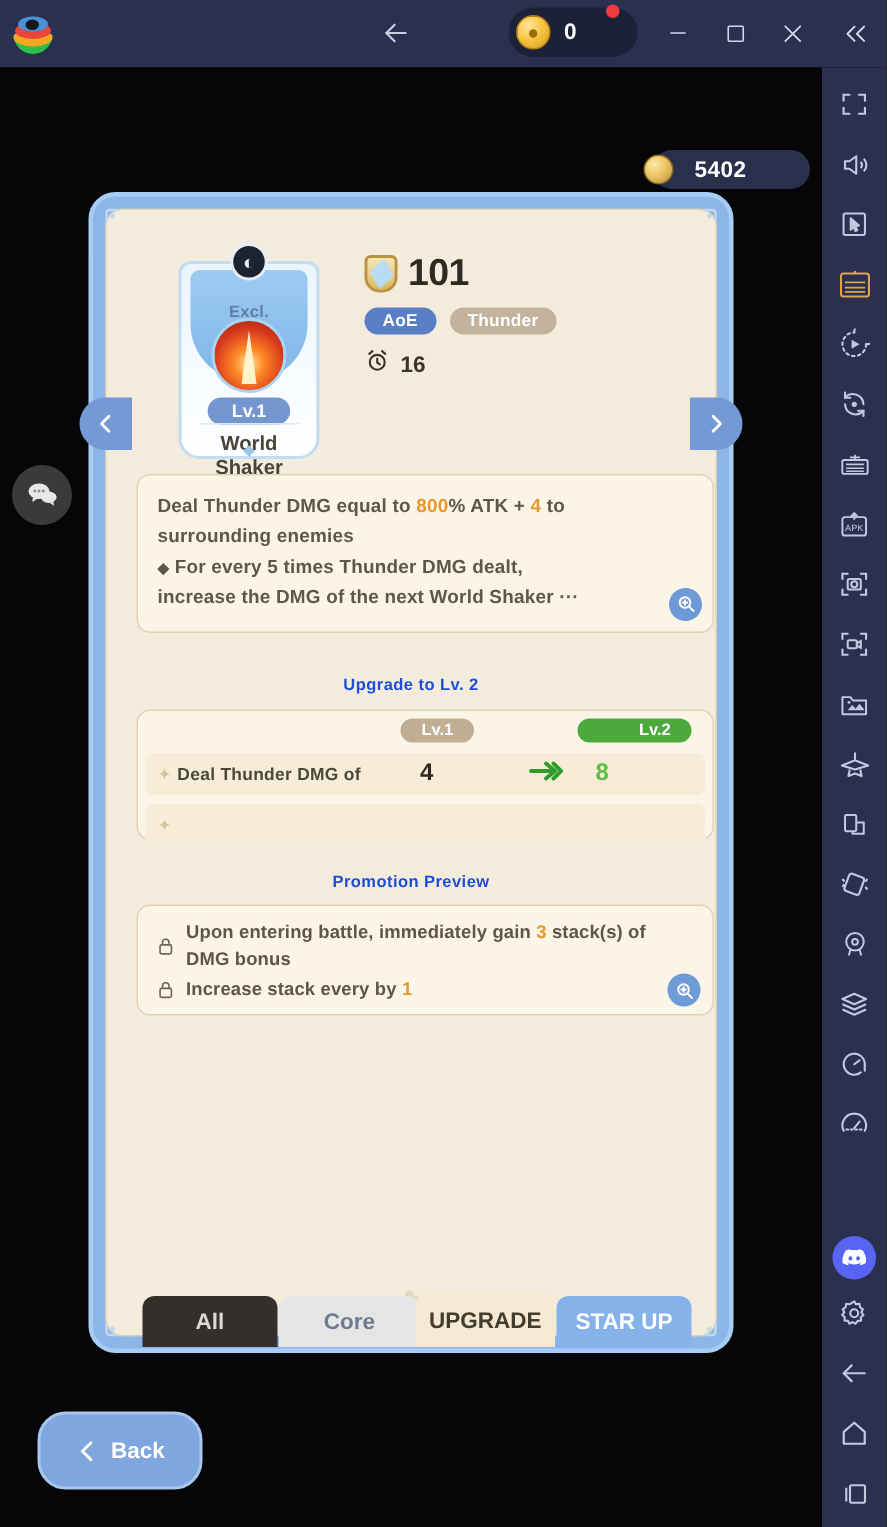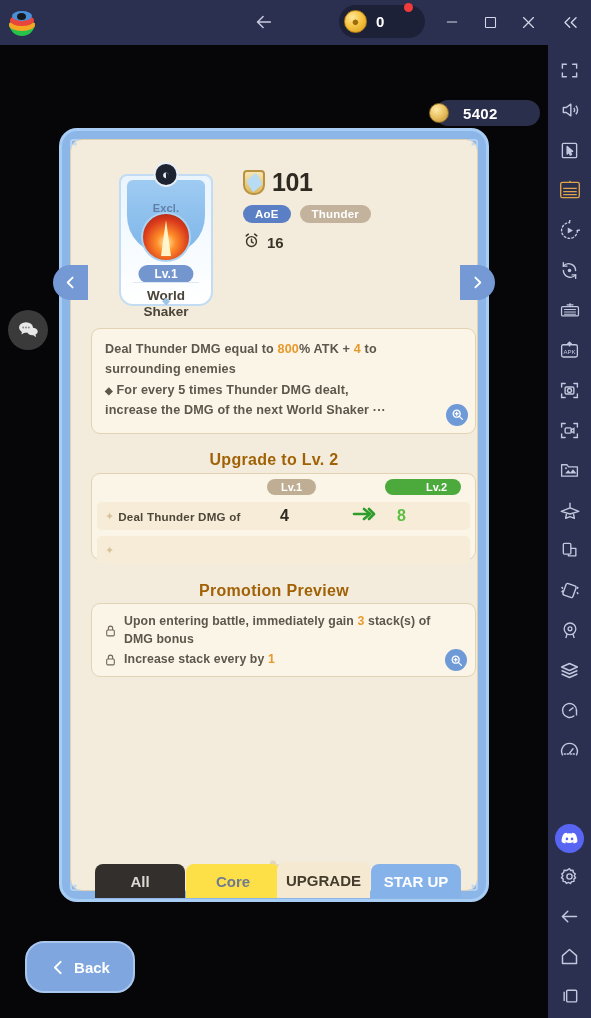--- a/index.html
+++ b/index.html
@@ -269,21 +269,21 @@
     padding: 3px 12px; border-radius: 10px;
     letter-spacing: .2px;
   }
   .tag.aoe { background: #5a7fc4; }
   .tag.elem { background: #c3b39c; }
   .cd-row { display: flex; align-items: center; margin-top: 9px; }
   .cd-row .cdval { font-size: 15px; font-weight: 700; color: #3b3529; margin-left: 7px; }
 
   
   .desc-box {
-    position: absolute; left: 20px; top: 188px;
+    position: absolute; left: 20px; top: 176px;
     width: 385px;
     background: #fbf5e8;
     border: 1px solid #e2d3b4;
     border-radius: 9px;
     padding: 10px 13px 12px 13px;
   }
   .desc-line {
     font-size: 12.6px; font-weight: 700; color: #5d564a;
     line-height: 1.62; letter-spacing: .15px;
   }
@@ -295,21 +295,21 @@
     background: #6f9ad8;
     display: flex; align-items: center; justify-content: center;
     color: #fff;
   }
   .mag-btn.d1 { right: 7px; bottom: 7px; }
 
   
   .sec-title {
     position: absolute; left: 0; right: 0;
     text-align: center;
-    font-size: 16px; font-weight: 700; color: #a16207;
+    font-size: 11px; font-weight: 700; color: #1d4ed8;
     letter-spacing: .3px;
   }
   .sec-title.t1 { top: 311px; }
   .sec-title.t2 { top: 442px; }
 
   .up-box {
     position: absolute; left: 20px; top: 333px;
     width: 385px; height: 87px;
     background: #fbf5e8;
     border: 1px solid #e2d3b4;
@@ -388,21 +388,21 @@
     width: 548px; height: 36px;
   }
   .tab {
     position: absolute; bottom: 0;
     height: 34px;
     display: flex; align-items: center; justify-content: center;
     font-size: 15px; font-weight: 700;
     border-radius: 8px 8px 0 0;
   }
   .tab.all     { left: 95px;  width: 90px;  background: #332f2c; color: #dcd8d2; }
-  .tab.core    { left: 186px; width: 94px;  background: #fde047; color: #6e7b93; }
+  .tab.core    { left: 186px; width: 94px;  background: #e5e5e5; color: #6e7b93; }
   .tab.upgrade { left: 277px; width: 93px;  background: #f5ead1; color: #443c2c; height: 36px; }
   .tab.starup  { left: 371px; width: 90px;  background: #86b2ea; color: #ffffff; }
 
   
   .back-btn {
     position: absolute; left: 25px; bottom: 25px;
     width: 110px; height: 52px;
     background: #7fa6de;
     border: 2px solid #a9c7ee;
     border-radius: 19px;

